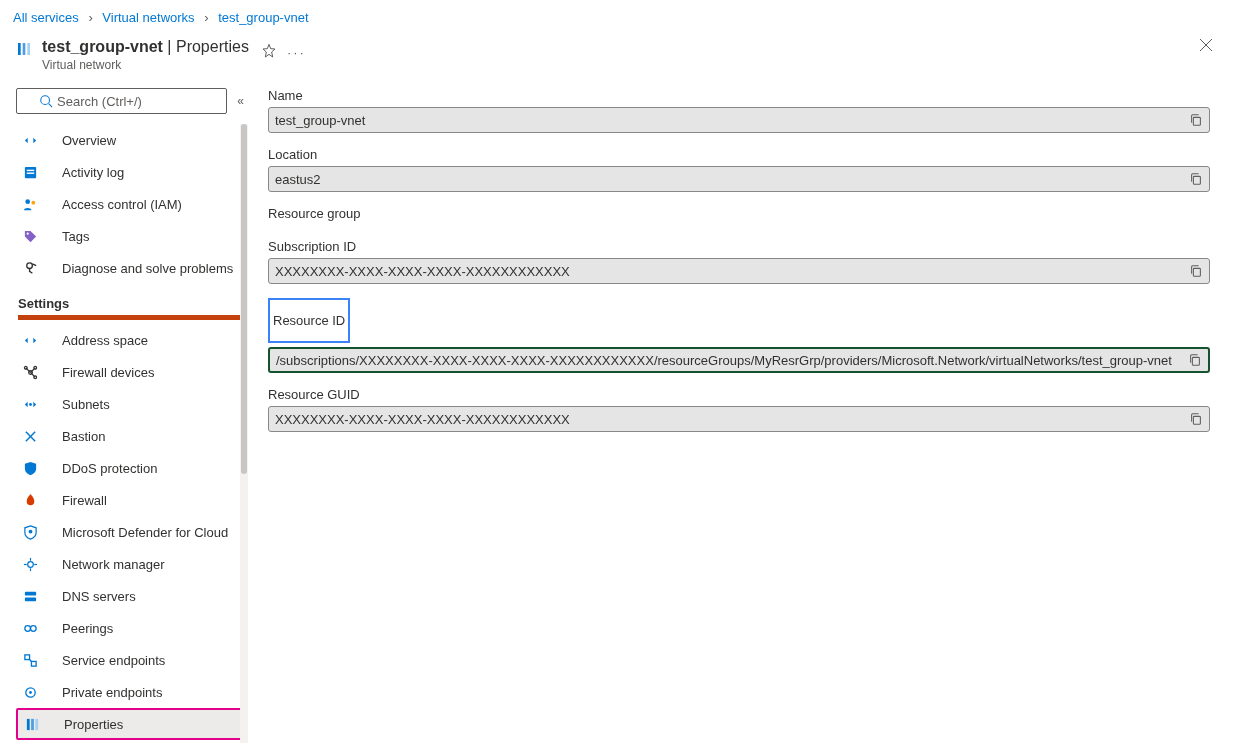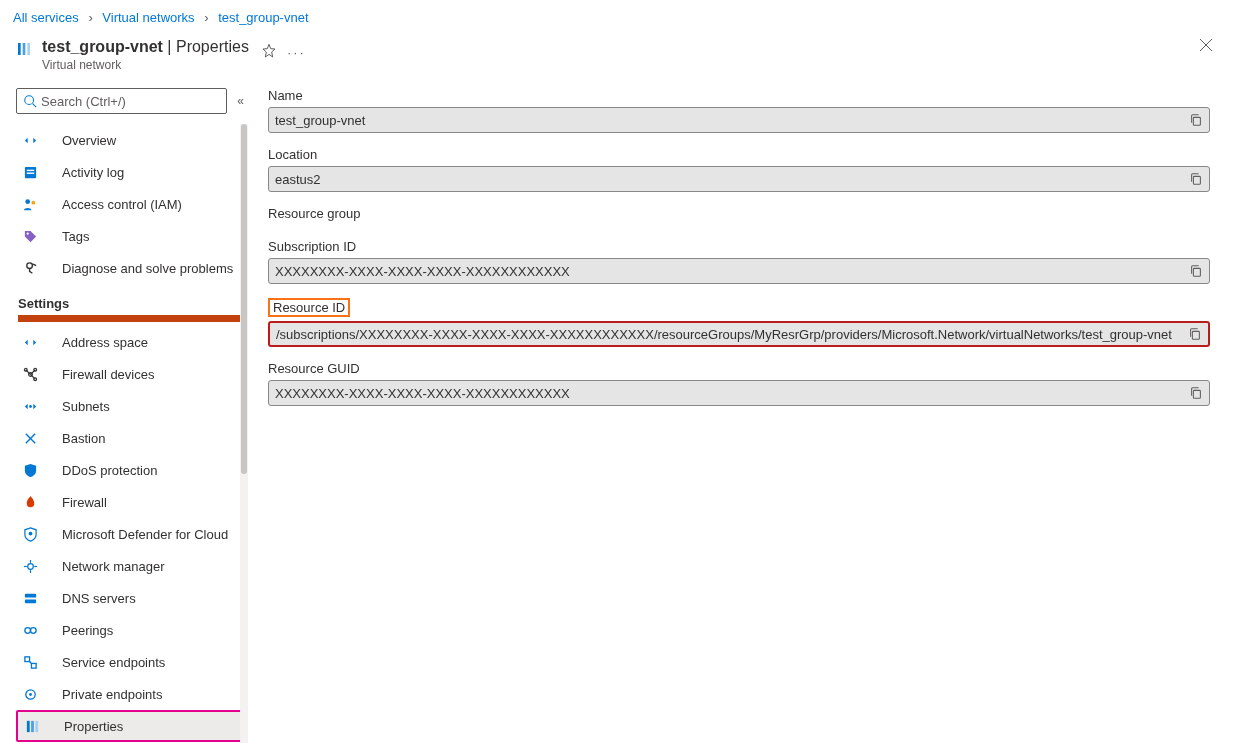--- a/index.html
+++ b/index.html
@@ -54,64 +54,64 @@
   }
   .sidebar-thumb {
     position:absolute; left:1px; top:0; width:6px; height:350px; background:#c8c6c4; border-radius:3px;
   }
   .search-row { display:flex; align-items:center; gap:10px; margin: 4px 0 10px 0;}
   .search {
     flex:1;
     display:flex; align-items:center;
     border:1px solid #605e5c;
     height:26px;
-    padding:0 6px;
+    padding:0 22px;
     border-radius:2px;
     color:#605e5c;
     font-size:13px;
     background:#fff;
   }
   .search svg { margin-right:4px; }
   .collapse-chevrons { color:#605e5c; cursor:pointer; font-size:12px;}
   .nav-item {
     display:flex; align-items:center; gap:24px;
     height:32px; padding:0 6px;
     cursor:pointer;
     border-radius:2px;
     width: 228px;
   }
   .nav-item.selected { background:#edebe9; }
   .nav-section {
     font-weight:600; font-size:13px;
     margin: 12px 0 4px 2px;
-    border-bottom:7px solid #c2410c;
+    border-bottom:5px solid #c2410c;
     padding-bottom:4px;
     width: 224px;
   }
   .highlight-box { border: 2px solid #e3008c; }
   .main {
     flex:1;
     padding: 4px 24px 0 20px;
     overflow:auto;
   }
   .field { margin-bottom: 14px; }
   .field-label { font-size: 13px; margin-bottom: 4px; display:inline-block; }
-  .field-label.hl { border:2px solid #f97316; padding: 0 3px; }
+  .field-label.hl { border:2px solid #3b82f6; padding: 13px 3px; }
   .ro-input {
     display:flex; align-items:center;
     background:#e5e5e5;
     border:1px solid #8a8886;
     border-radius:3px;
     height:26px;
     padding: 0 6px;
     width: 100%;
     font-size:13px;
     color:#323130;
   }
-  .ro-input.hl-border { border:2px solid #b91c1c; }
+  .ro-input.hl-border { border:2px solid #14532d; }
   .ro-input .val { flex:1; white-space:nowrap; overflow:hidden; text-overflow:ellipsis; }
   .copy-icon { color:#605e5c; cursor:pointer; display:flex; }
   .ico { display:inline-flex; width:16px; height:16px; align-items:center; justify-content:center; }
 </style>
 </head>
 <body>
 
 <div class="breadcrumb">
   <a>All services</a>
   <span class="sep">›</span>

